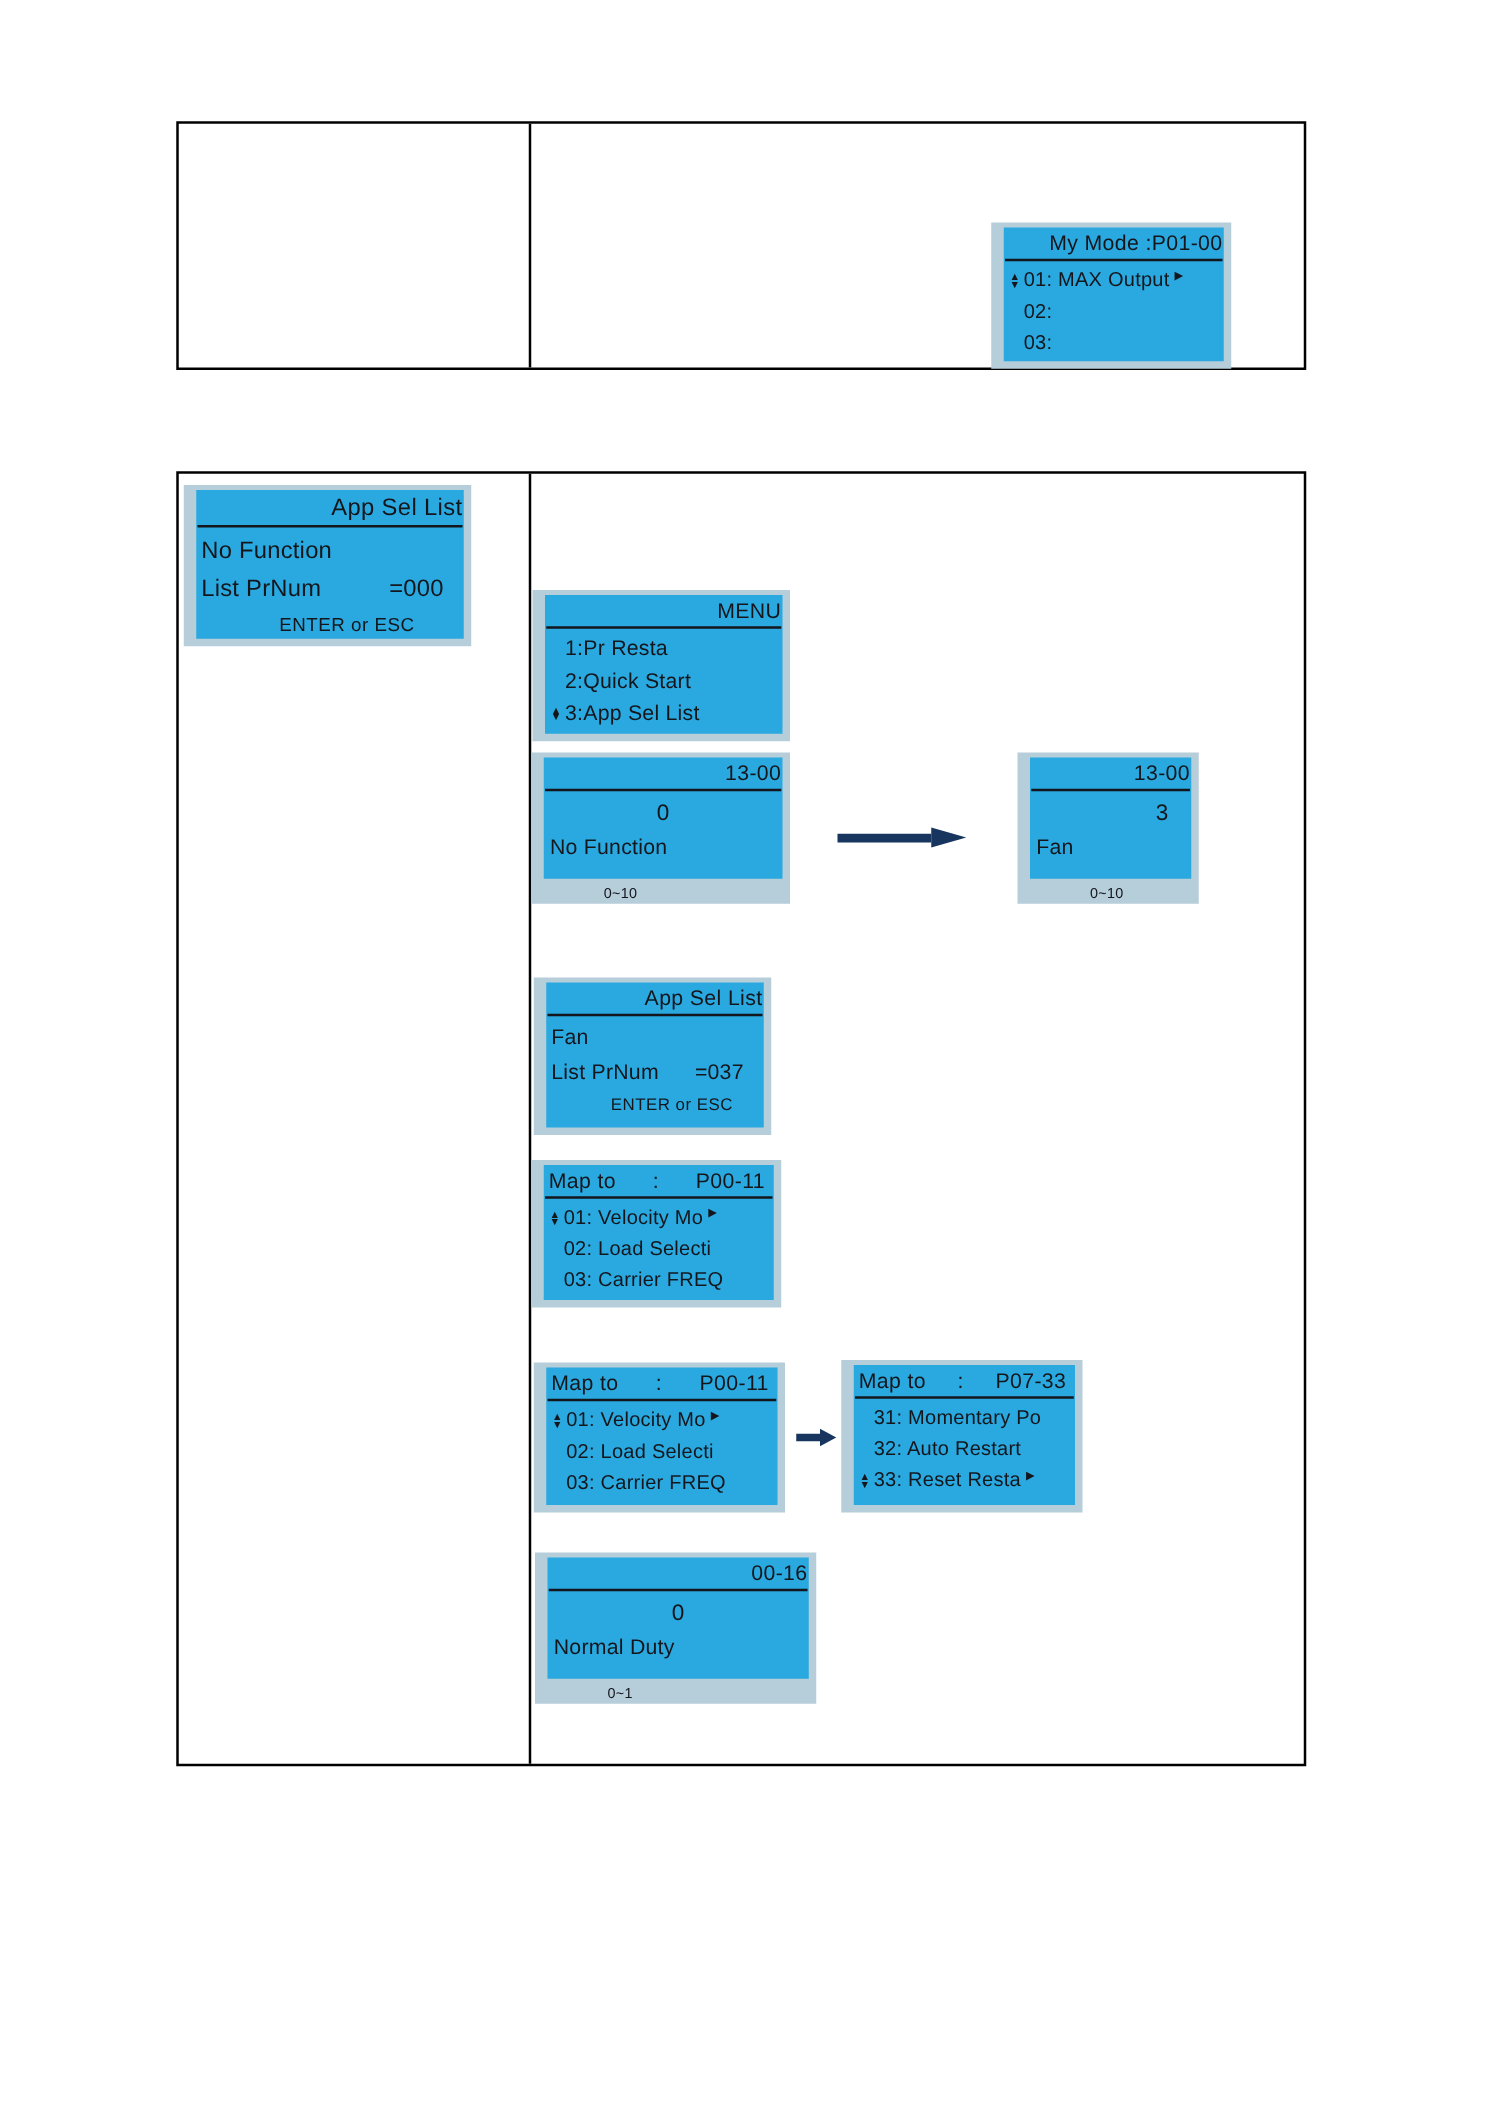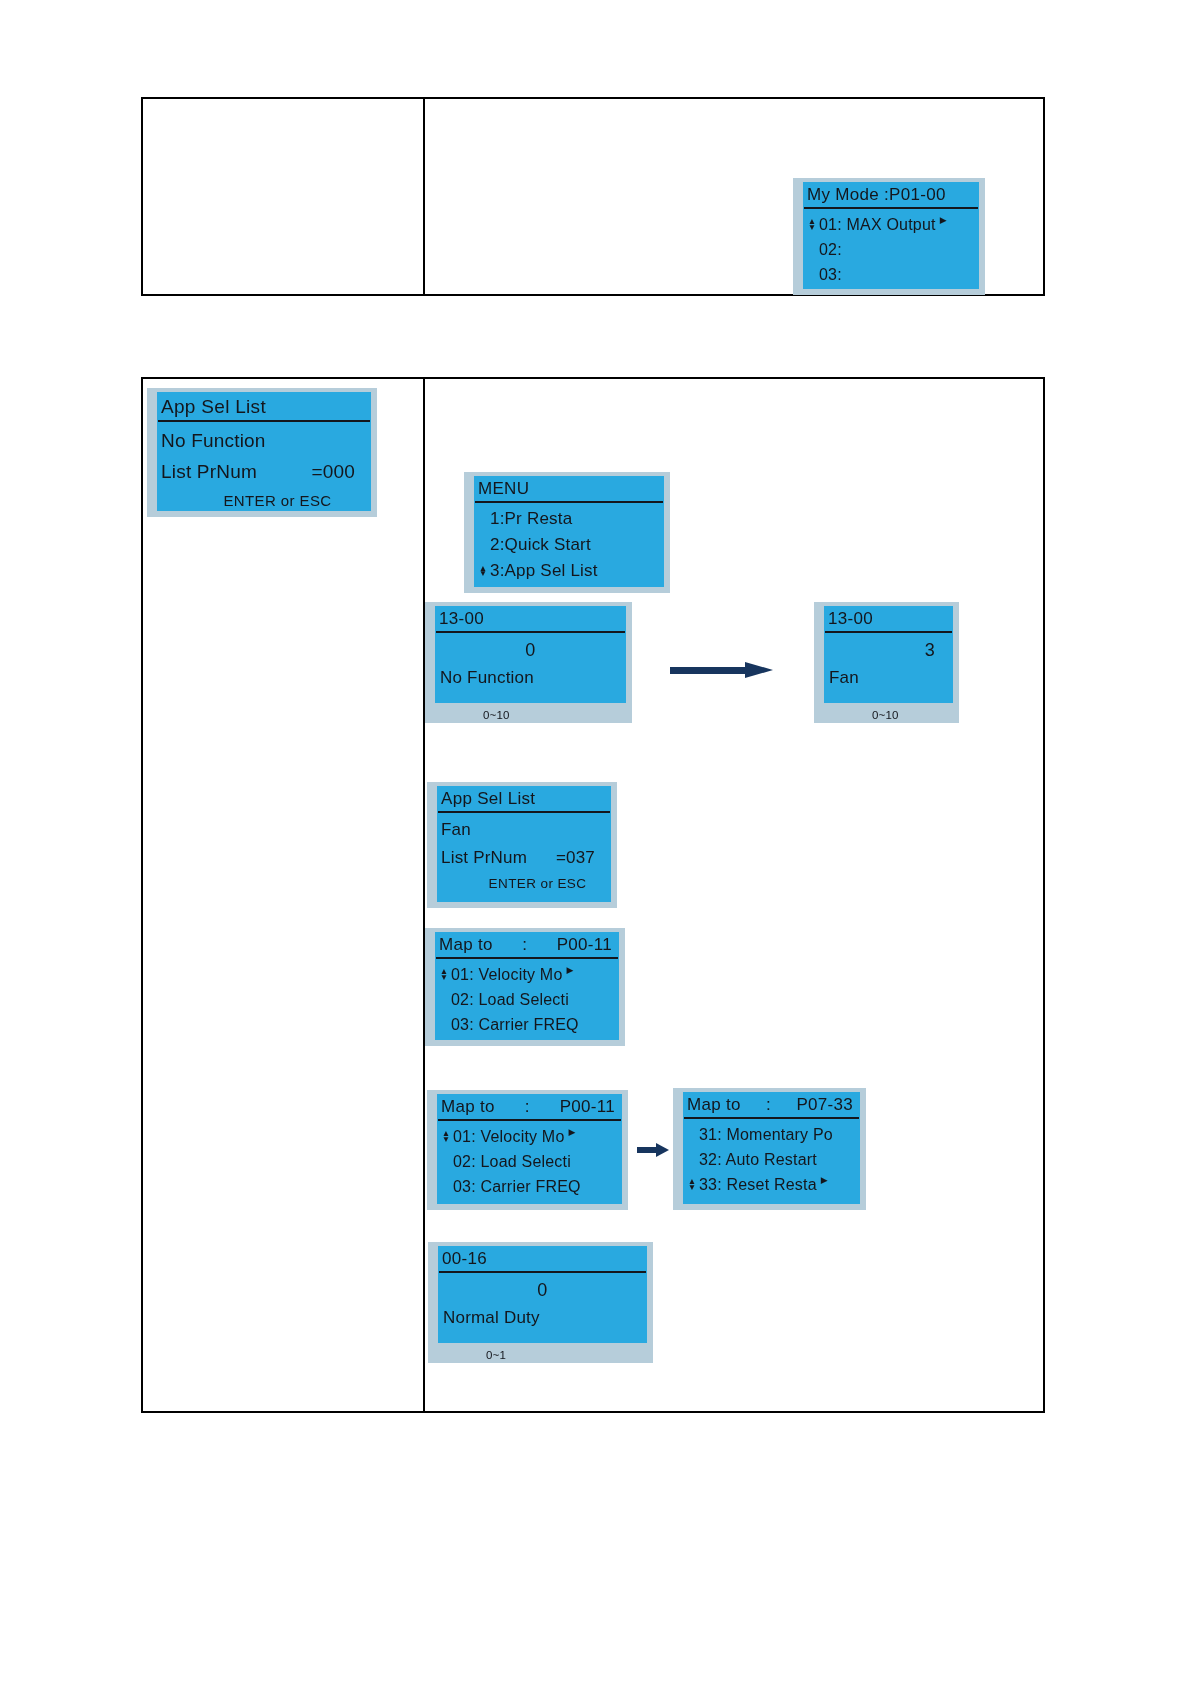--- a/index.html
+++ b/index.html
@@ -18,21 +18,21 @@
   }
   .tbl{position:absolute;border:2px solid var(--table_border);background:transparent;}
   .vdiv{position:absolute;top:0;bottom:0;width:2px;background:var(--table_border);}
 
   
   .screen{position:absolute;background:var(--frame);}
   .lcd{position:absolute;top:4px;left:10px;right:6px;bottom:6px;background:var(--lcd);overflow:hidden;}
   .screen.param .lcd{bottom:20px;}
   .lcd-title{
     font-size:17px;line-height:22px;padding:2px 0 1px 3px;margin:0 1px 3px 1px;
-    border-bottom:2.5px solid var(--ink);white-space:nowrap;letter-spacing:.3px;
+    border-bottom:2.5px solid var(--ink);white-space:nowrap;letter-spacing:.3px;text-align:right;
   }
   .lcd-title.mt{display:flex;justify-content:space-between;padding-right:6px;}
   .lcd-row{display:flex;align-items:center;height:26px;font-size:17px;letter-spacing:.2px;padding-left:2px;white-space:nowrap;}
   .lcd-row .txt{white-space:nowrap;}
   .map .lcd-row{font-size:16px;height:25px;}
   .ud{display:flex;flex-direction:column;align-items:center;justify-content:center;
       flex:0 0 14px;width:14px;font-size:8.5px;line-height:5.5px;}
   .ud.ph{visibility:hidden;}
   .cur{font-size:9px;margin-left:4px;align-self:flex-start;margin-top:3px;}
   .val{font-size:18px;height:28px;line-height:28px;text-align:center;letter-spacing:.3px;}
@@ -100,21 +100,21 @@
       <div class="lcd-title">App Sel List</div>
       <div class="lrow">No Function</div>
       <div class="lrow pr">
         <span>List PrNum</span>
         <span>=000</span>
       </div>
       <div class="esc">ENTER or ESC</div>
     </div>
   </div>
 
-  <div class="screen" style="left:426px;top:472px;width:206px;height:121px;margin-left:38px;">
+  <div class="screen" style="left:426px;top:472px;width:206px;height:121px;">
     <div class="lcd">
       <div class="lcd-title">MENU</div>
       <div class="lcd-row">
         <span class="ud ph">
             <span>▲</span>
             <span>▼</span>
           </span>
         <span class="txt">1:Pr Resta</span>
       </div>
       <div class="lcd-row">

